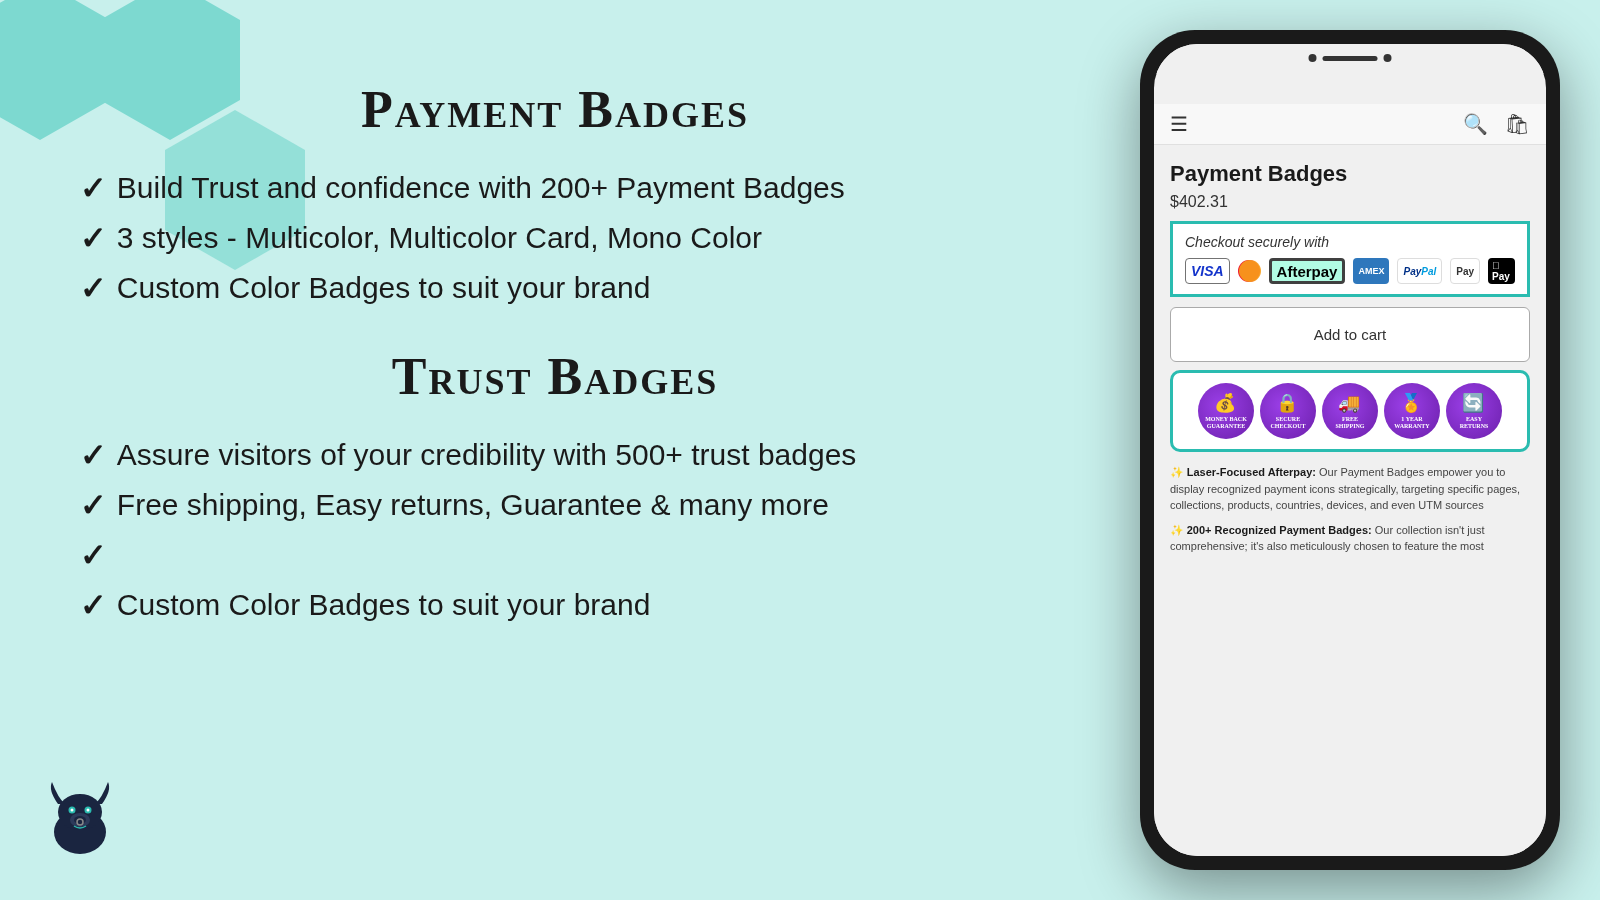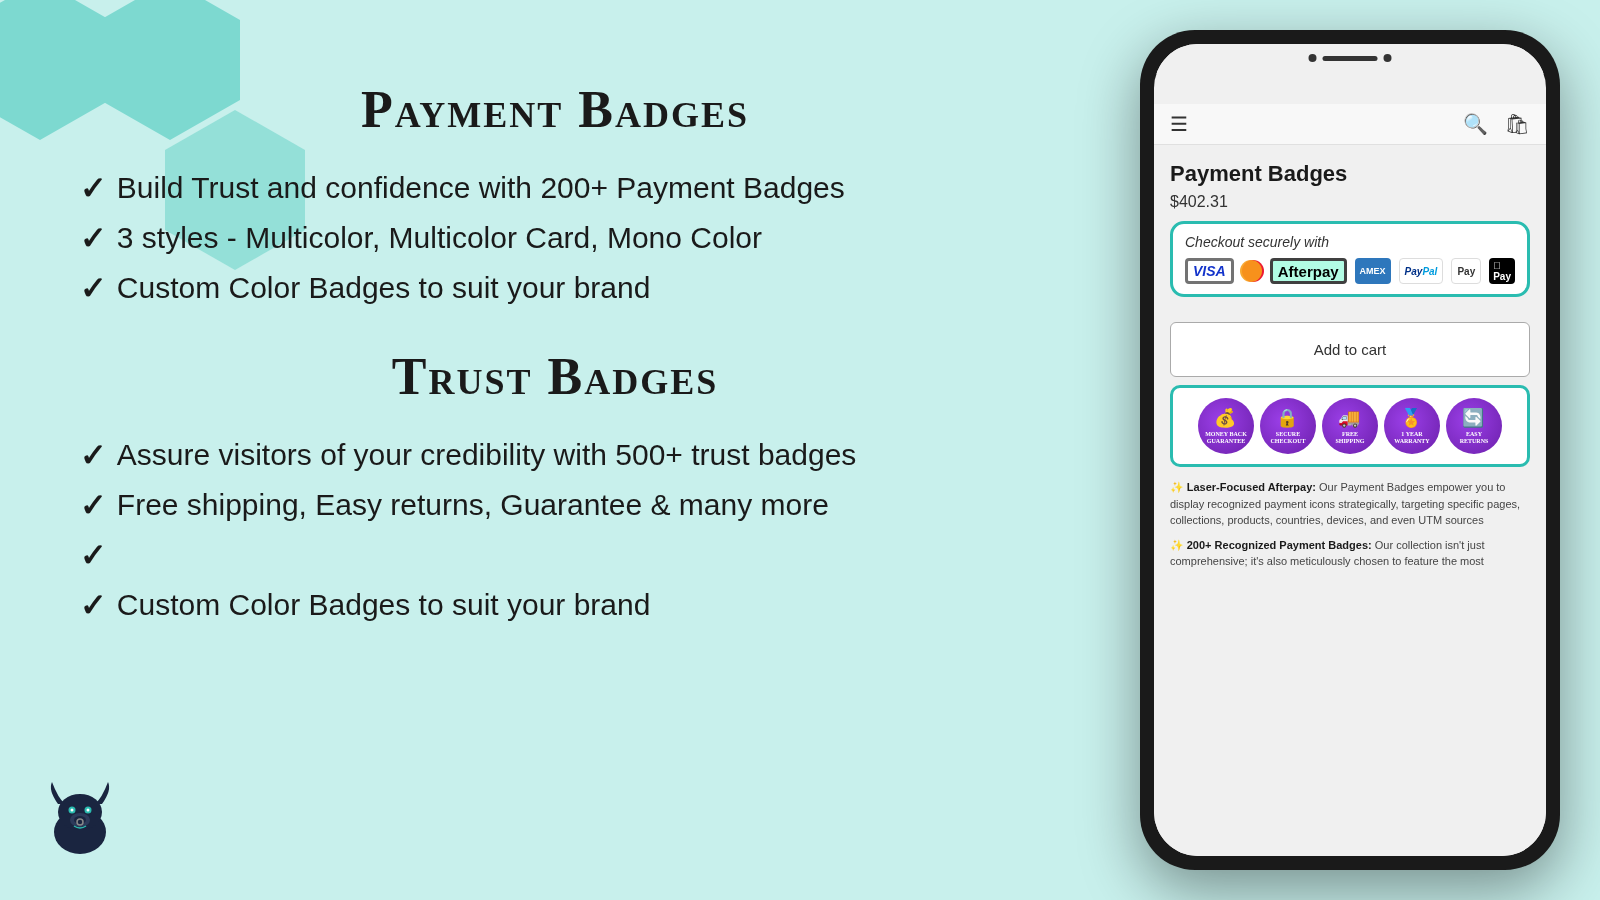--- a/index.html
+++ b/index.html
@@ -136,24 +136,24 @@
     .product-price {
       font-size: 16px;
       color: #333;
       margin-bottom: 10px;
       font-family: Arial, sans-serif;
     }
 
     
     .payment-box {
       border: 3px solid #2abcb0;
-      border-radius: 14px;
+      border-radius: 0;
       background: white;
       padding: 10px 12px;
-      margin-bottom: 25px;
+      margin-bottom: 10px;
     }
     .checkout-label {
       font-style: italic;
       font-size: 14px;
       color: #333;
       margin-bottom: 8px;
       font-family: Arial, sans-serif;
     }
     .payment-icons-row {
       display: flex;
@@ -165,21 +165,21 @@
       height: 26px;
       display: flex;
       align-items: center;
       justify-content: center;
       border-radius: 4px;
       font-size: 10px;
       font-weight: bold;
       padding: 2px 5px;
       font-family: Arial, sans-serif;
     }
-    .visa-icon { background: white; border: 3px solid #737373; color: #1434CB; font-size: 14px; font-weight: 900; font-style: italic; }
+    .visa-icon { background: white; border: 1px solid #737373; color: #1434CB; font-size: 14px; font-weight: 900; font-style: italic; }
     .afterpay-icon { background: #b2fce4; color: #000; font-size: 15px; border: 3px solid #404040; }
     .amex-icon { background: #2E77BC; color: white; font-size: 9px; }
     .paypal-icon { background: white; border: 1px solid #ddd; color: #003087; font-size: 10px; font-weight: 900; }
     .gpay-icon { background: white; border: 1px solid #ddd; color: #333; font-size: 9px; }
     .applepay-icon { background: #000; color: white; font-size: 9px; border-radius: 4px; }
 
     
     .btn-add-cart {
       width: 100%;
       padding: 18px;

